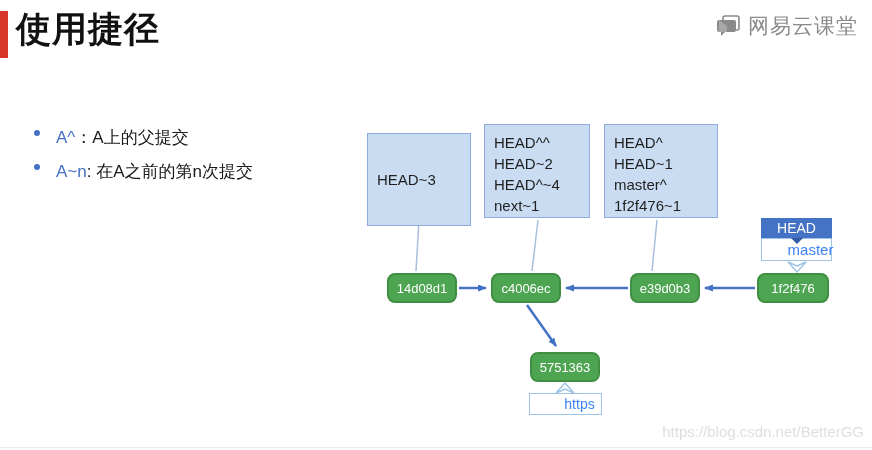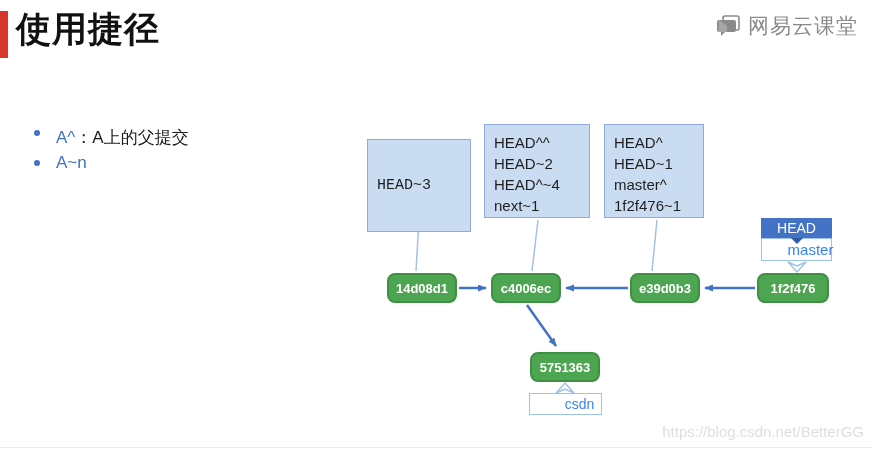--- a/index.html
+++ b/index.html
@@ -27,21 +27,21 @@
   .node{position:absolute;z-index:2;box-sizing:border-box;}
   
   .ref-box{
     background:#c9dcf2;border:1.5px solid #8faadc;color:#1f1f1f;
     font-size:15px;line-height:21px;padding:7px 0 0 9px;
   }
   .ref-box.single{display:flex;align-items:center;padding:0 0 0 9px;}
   
   .commit{
     background:#4da551;border:2px solid #3f9043;border-radius:8px;
-    color:#fff;font-weight:bold;font-size:13px;
+    color:#fff;font-weight:normal;font-size:13px;
     display:flex;align-items:center;justify-content:center;
   }
   
   .head-label{
     background:#4472c4;color:#fff;font-size:14px;
     display:flex;align-items:center;justify-content:center;z-index:3;
   }
   .head-label::after{
     content:"";position:absolute;left:50%;bottom:-6px;transform:translateX(-50%);
     border:6px solid transparent;border-top-color:#2e5aa8;border-bottom:none;
@@ -71,20 +71,21 @@
 
 <ul class="bullets">
   <li>
     <span class="bullet-dot"></span>
     <span class="bullet-term">A^</span>
     <span class="bullet-rest">：A上的父提交</span>
   </li>
   <li>
     <span class="bullet-dot"></span>
     <span class="bullet-term">A~n</span>
+    <span class="bullet-rest">: 在A之前的第n次提交</span>
   </li>
 </ul>
 
 <svg class="wires" width="872" height="450" viewBox="0 0 872 450">
   <defs>
     <marker id="ah" markerWidth="10" markerHeight="8" refX="8" refY="3.5" orient="auto" markerUnits="userSpaceOnUse">
       <path d="M0,0 L9,3.5 L0,7 Z" fill="#4472c4"></path>
     </marker>
   </defs>
 
@@ -94,40 +95,40 @@
 
   <line x1="459" y1="288" x2="486" y2="288" stroke="#4472c4" stroke-width="2.5" marker-end="url(#ah)"></line>
   <line x1="628" y1="288" x2="566" y2="288" stroke="#4472c4" stroke-width="2.5" marker-end="url(#ah)"></line>
   <line x1="755" y1="288" x2="705" y2="288" stroke="#4472c4" stroke-width="2.5" marker-end="url(#ah)"></line>
   <line x1="527" y1="305" x2="556" y2="346" stroke="#4472c4" stroke-width="2.5" marker-end="url(#ah)"></line>
 
   <path d="M788,262 L797,266 L806,262 L797,272 Z" fill="#ffffff" stroke="#9dc3e6" stroke-width="1.5"></path>
   <path d="M556,393 L565,389 L574,393 L565,383 Z" fill="#ffffff" stroke="#9dc3e6" stroke-width="1.5"></path>
 </svg>
 
-<div class="node ref-box single" style="left:367px;top:139px;width:104px;height:93px;font-family:Liberation Mono, monospace;">
+<div class="node ref-box single" style="left:367px;top:133px;width:104px;height:93px;">
   <span>HEAD~3</span>
 </div>
 <div class="node ref-box" style="left:484px;top:124px;width:106px;height:94px;">
   <div>HEAD^^</div>
   <div>HEAD~2</div>
   <div>HEAD^~4</div>
   <div>next~1</div>
 </div>
-<div class="node ref-box" style="left:604px;top:124px;width:100px;height:94px;">
+<div class="node ref-box" style="left:604px;top:124px;width:114px;height:94px;">
   <div>HEAD^</div>
   <div>HEAD~1</div>
   <div>master^</div>
   <div>1f2f476~1</div>
 </div>
 
 <div class="node commit" style="left:387px;top:273px;width:70px;height:30px;">14d08d1</div>
 <div class="node commit" style="left:491px;top:273px;width:70px;height:30px;">c4006ec</div>
 <div class="node commit" style="left:630px;top:273px;width:70px;height:30px;">e39d0b3</div>
 <div class="node commit" style="left:757px;top:273px;width:72px;height:30px;">1f2f476</div>
 <div class="node commit" style="left:530px;top:352px;width:70px;height:30px;">5751363</div>
 
 <div class="node head-label" style="left:761px;top:218px;width:71px;height:20px;">HEAD</div>
 <div class="node ref-label" style="left:761px;top:238px;width:71px;height:23px;">master</div>
-<div class="node ref-label" style="left:529px;top:393px;width:73px;height:22px;font-size:14px;">csdn</div>
+<div class="node ref-label" style="left:529px;top:393px;width:73px;height:22px;font-size:14px;">https</div>
 
 <div class="watermark">https://blog.csdn.net/BetterGG</div>
 <div class="bottom-line"></div>
 
 </body></html>

